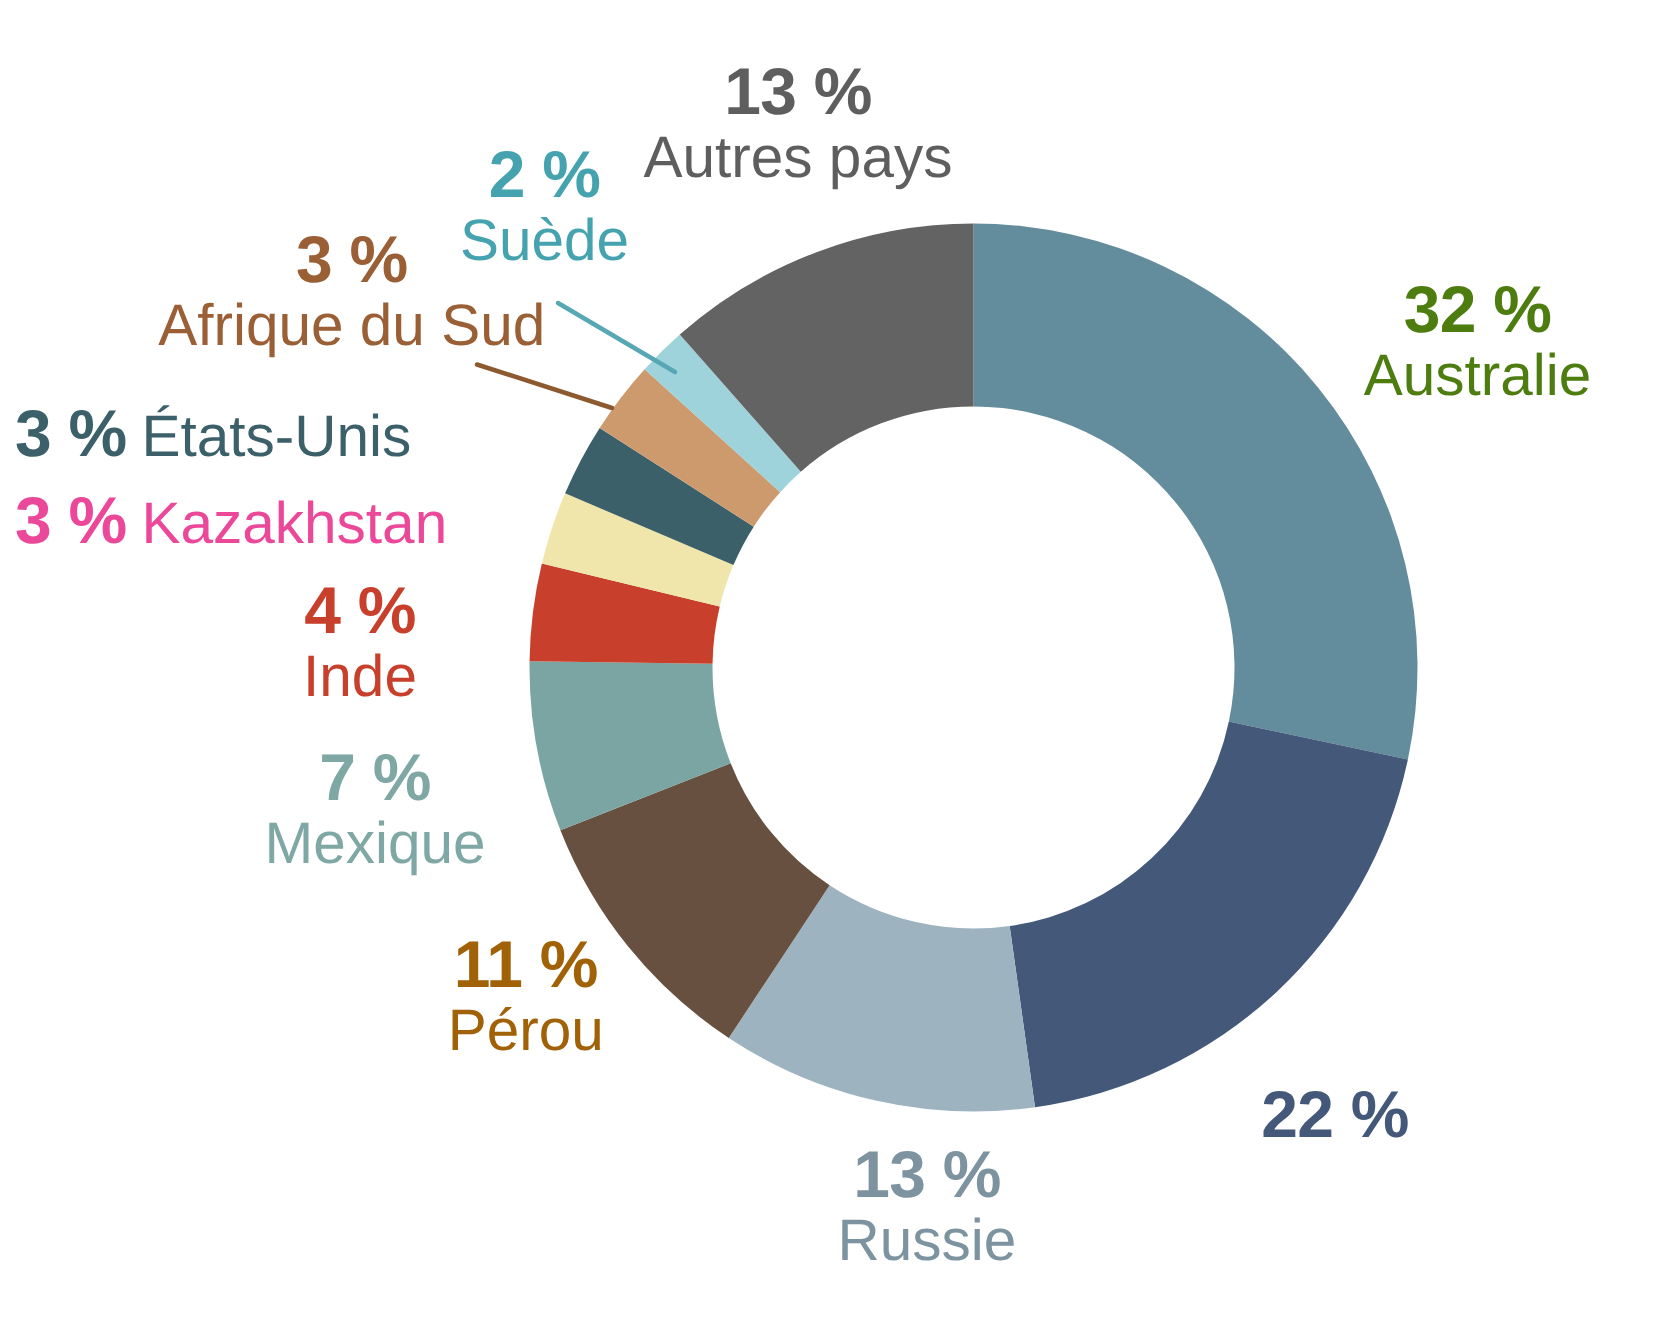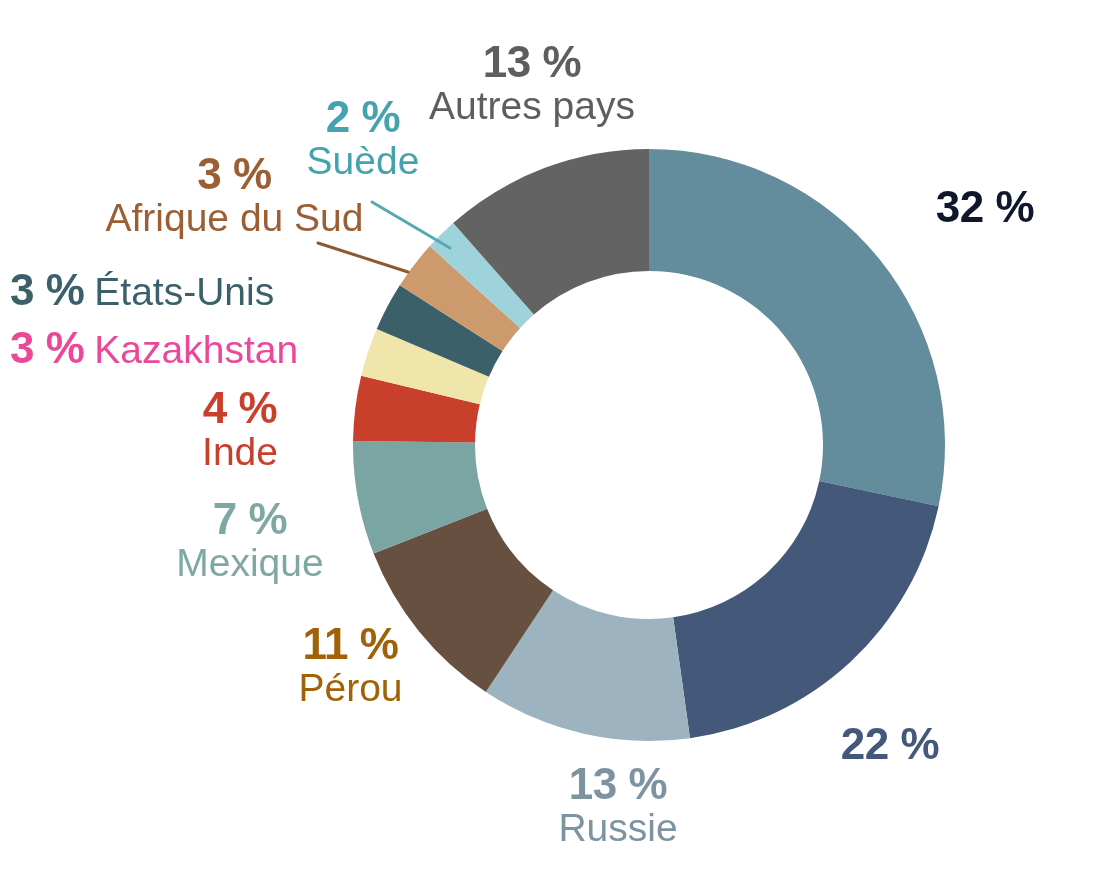--- a/index.html
+++ b/index.html
@@ -122,17 +122,18 @@
 
   <div class="callout align-center" style="left: 518px; top: 762px; width: 200px; color: rgb(125, 148, 160);">
     <span class="pct">13 %</span>
     <span class="name">Russie</span>
   </div>
 
   <div class="callout align-center" style="left: 790px; top: 690px; width: 200px; color: rgb(68, 88, 122); margin-top: 32px;">
     <span class="pct">22 %</span>
   </div>
 
-  <div class="callout align-center" style="left: 885px; top: 185px; width: 200px; color: #0f172a;">
+  <div class="callout align-center" style="left: 885px; top: 185px; width: 200px; color: #4d7c0f;">
     <span class="pct">32 %</span>
+    <span class="name">Australie</span>
   </div>
 
 </div>
 
 </body></html>

